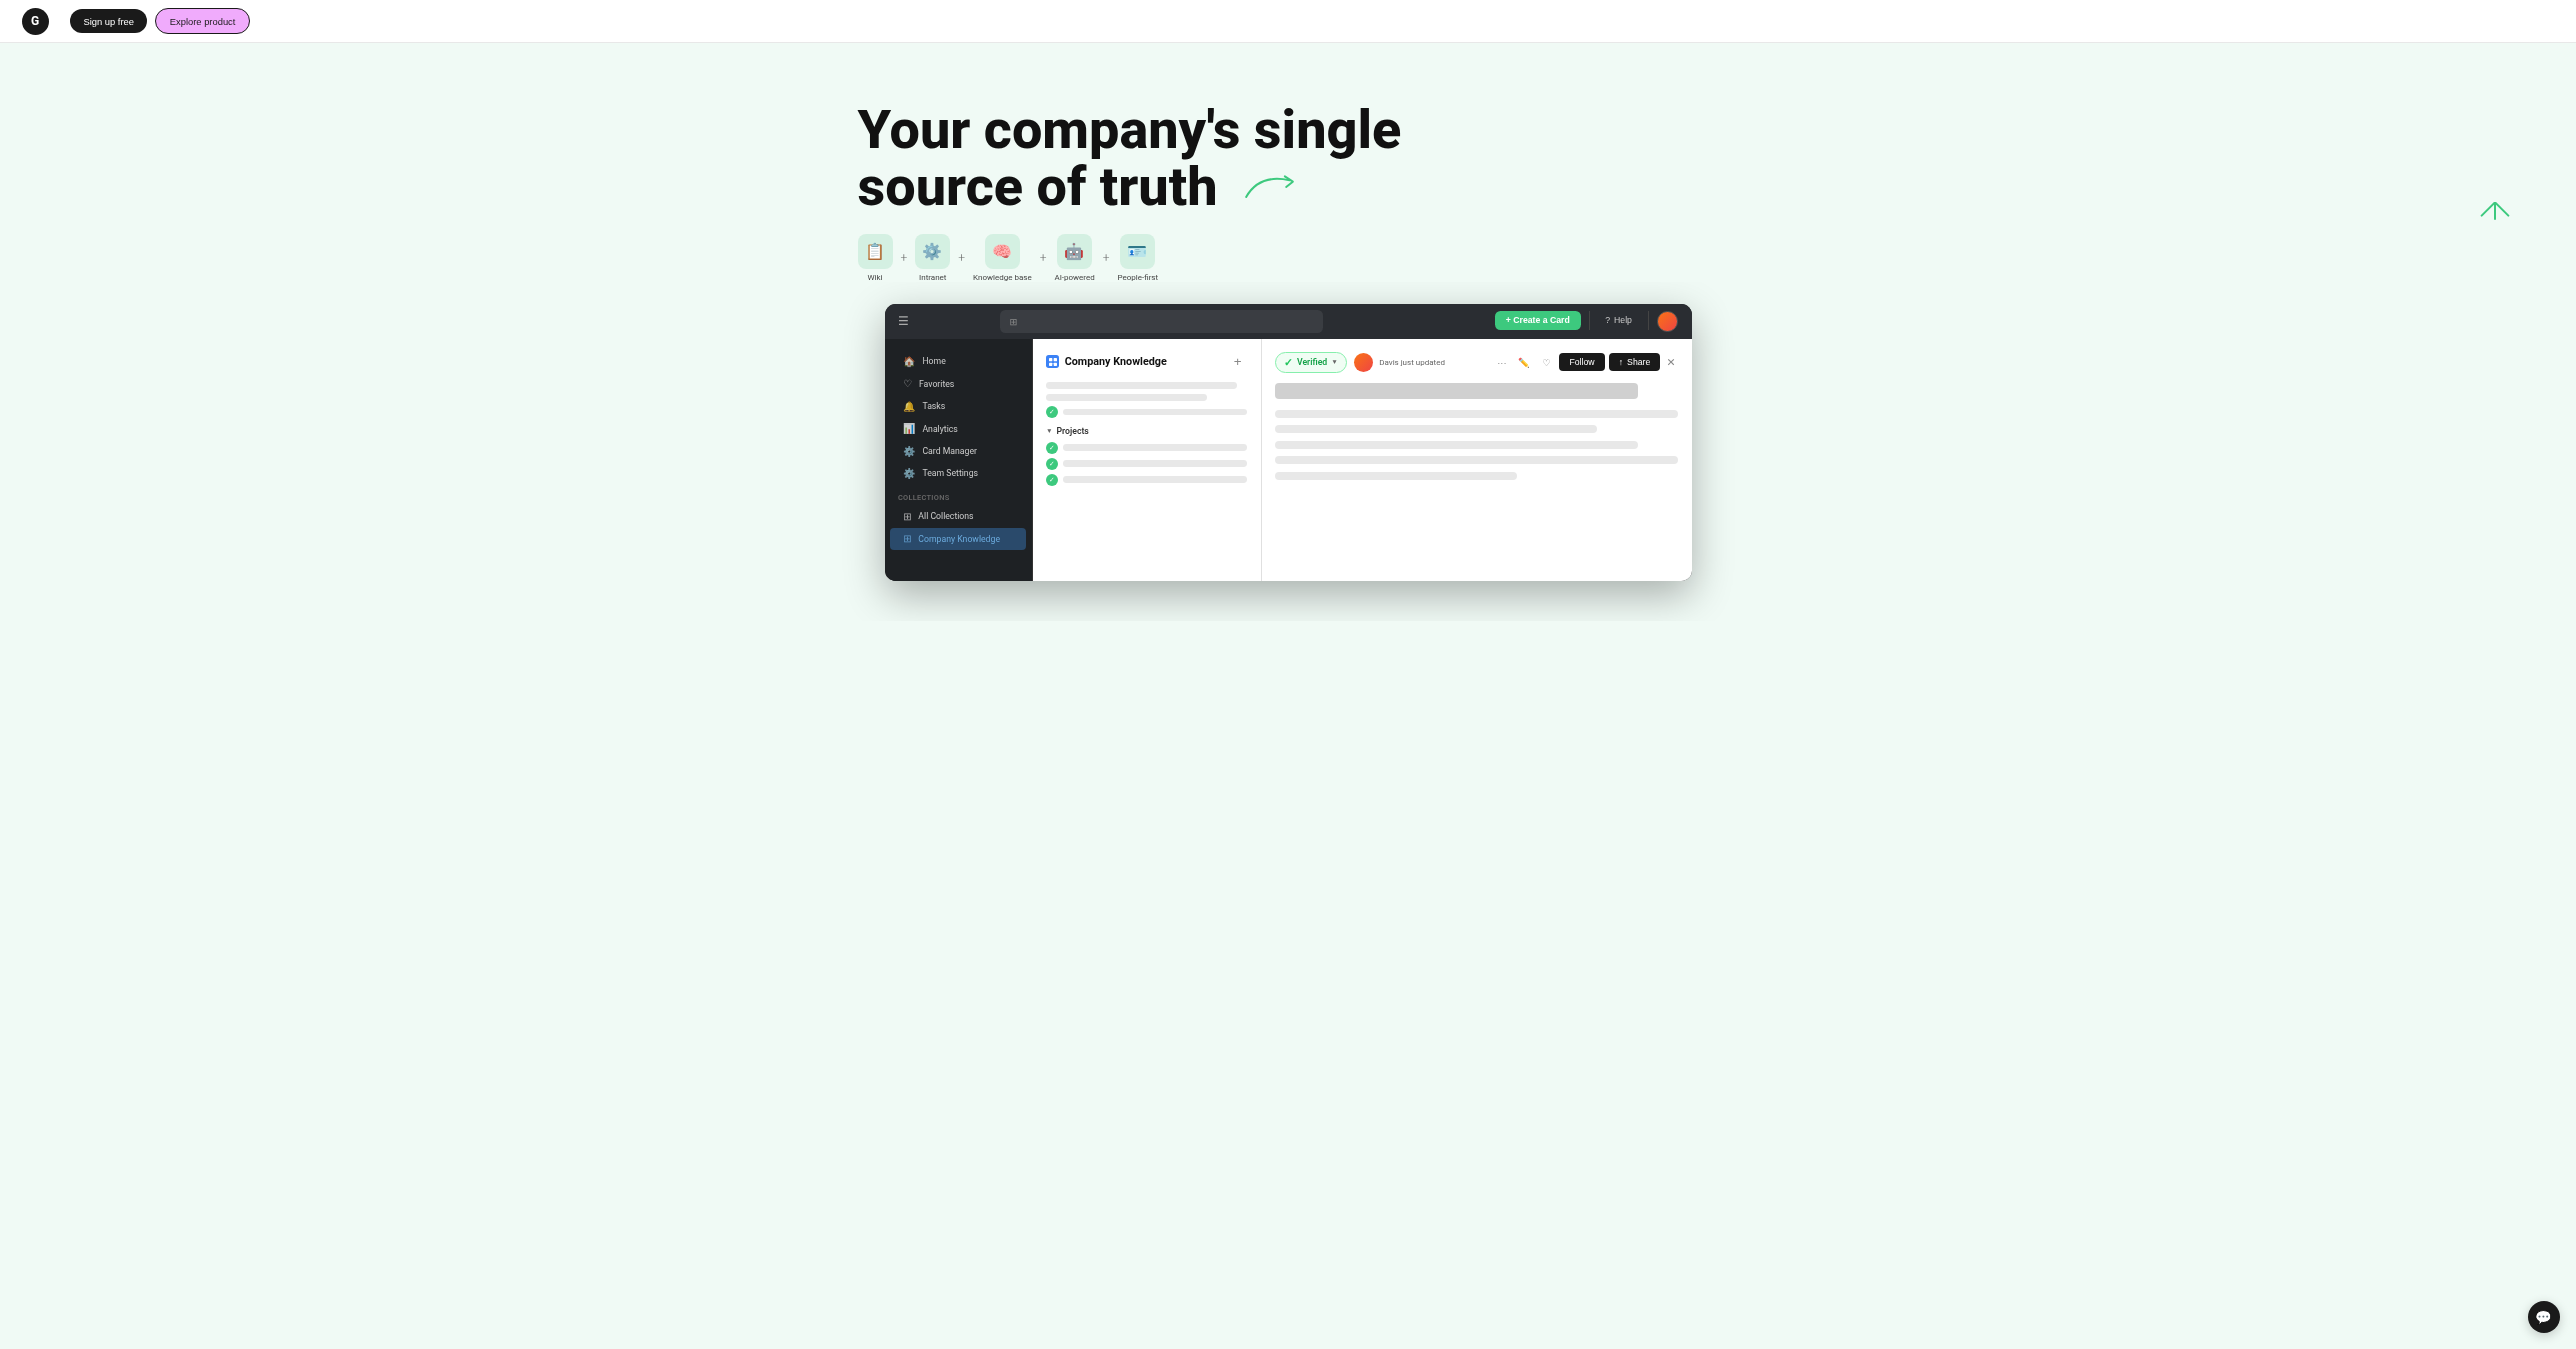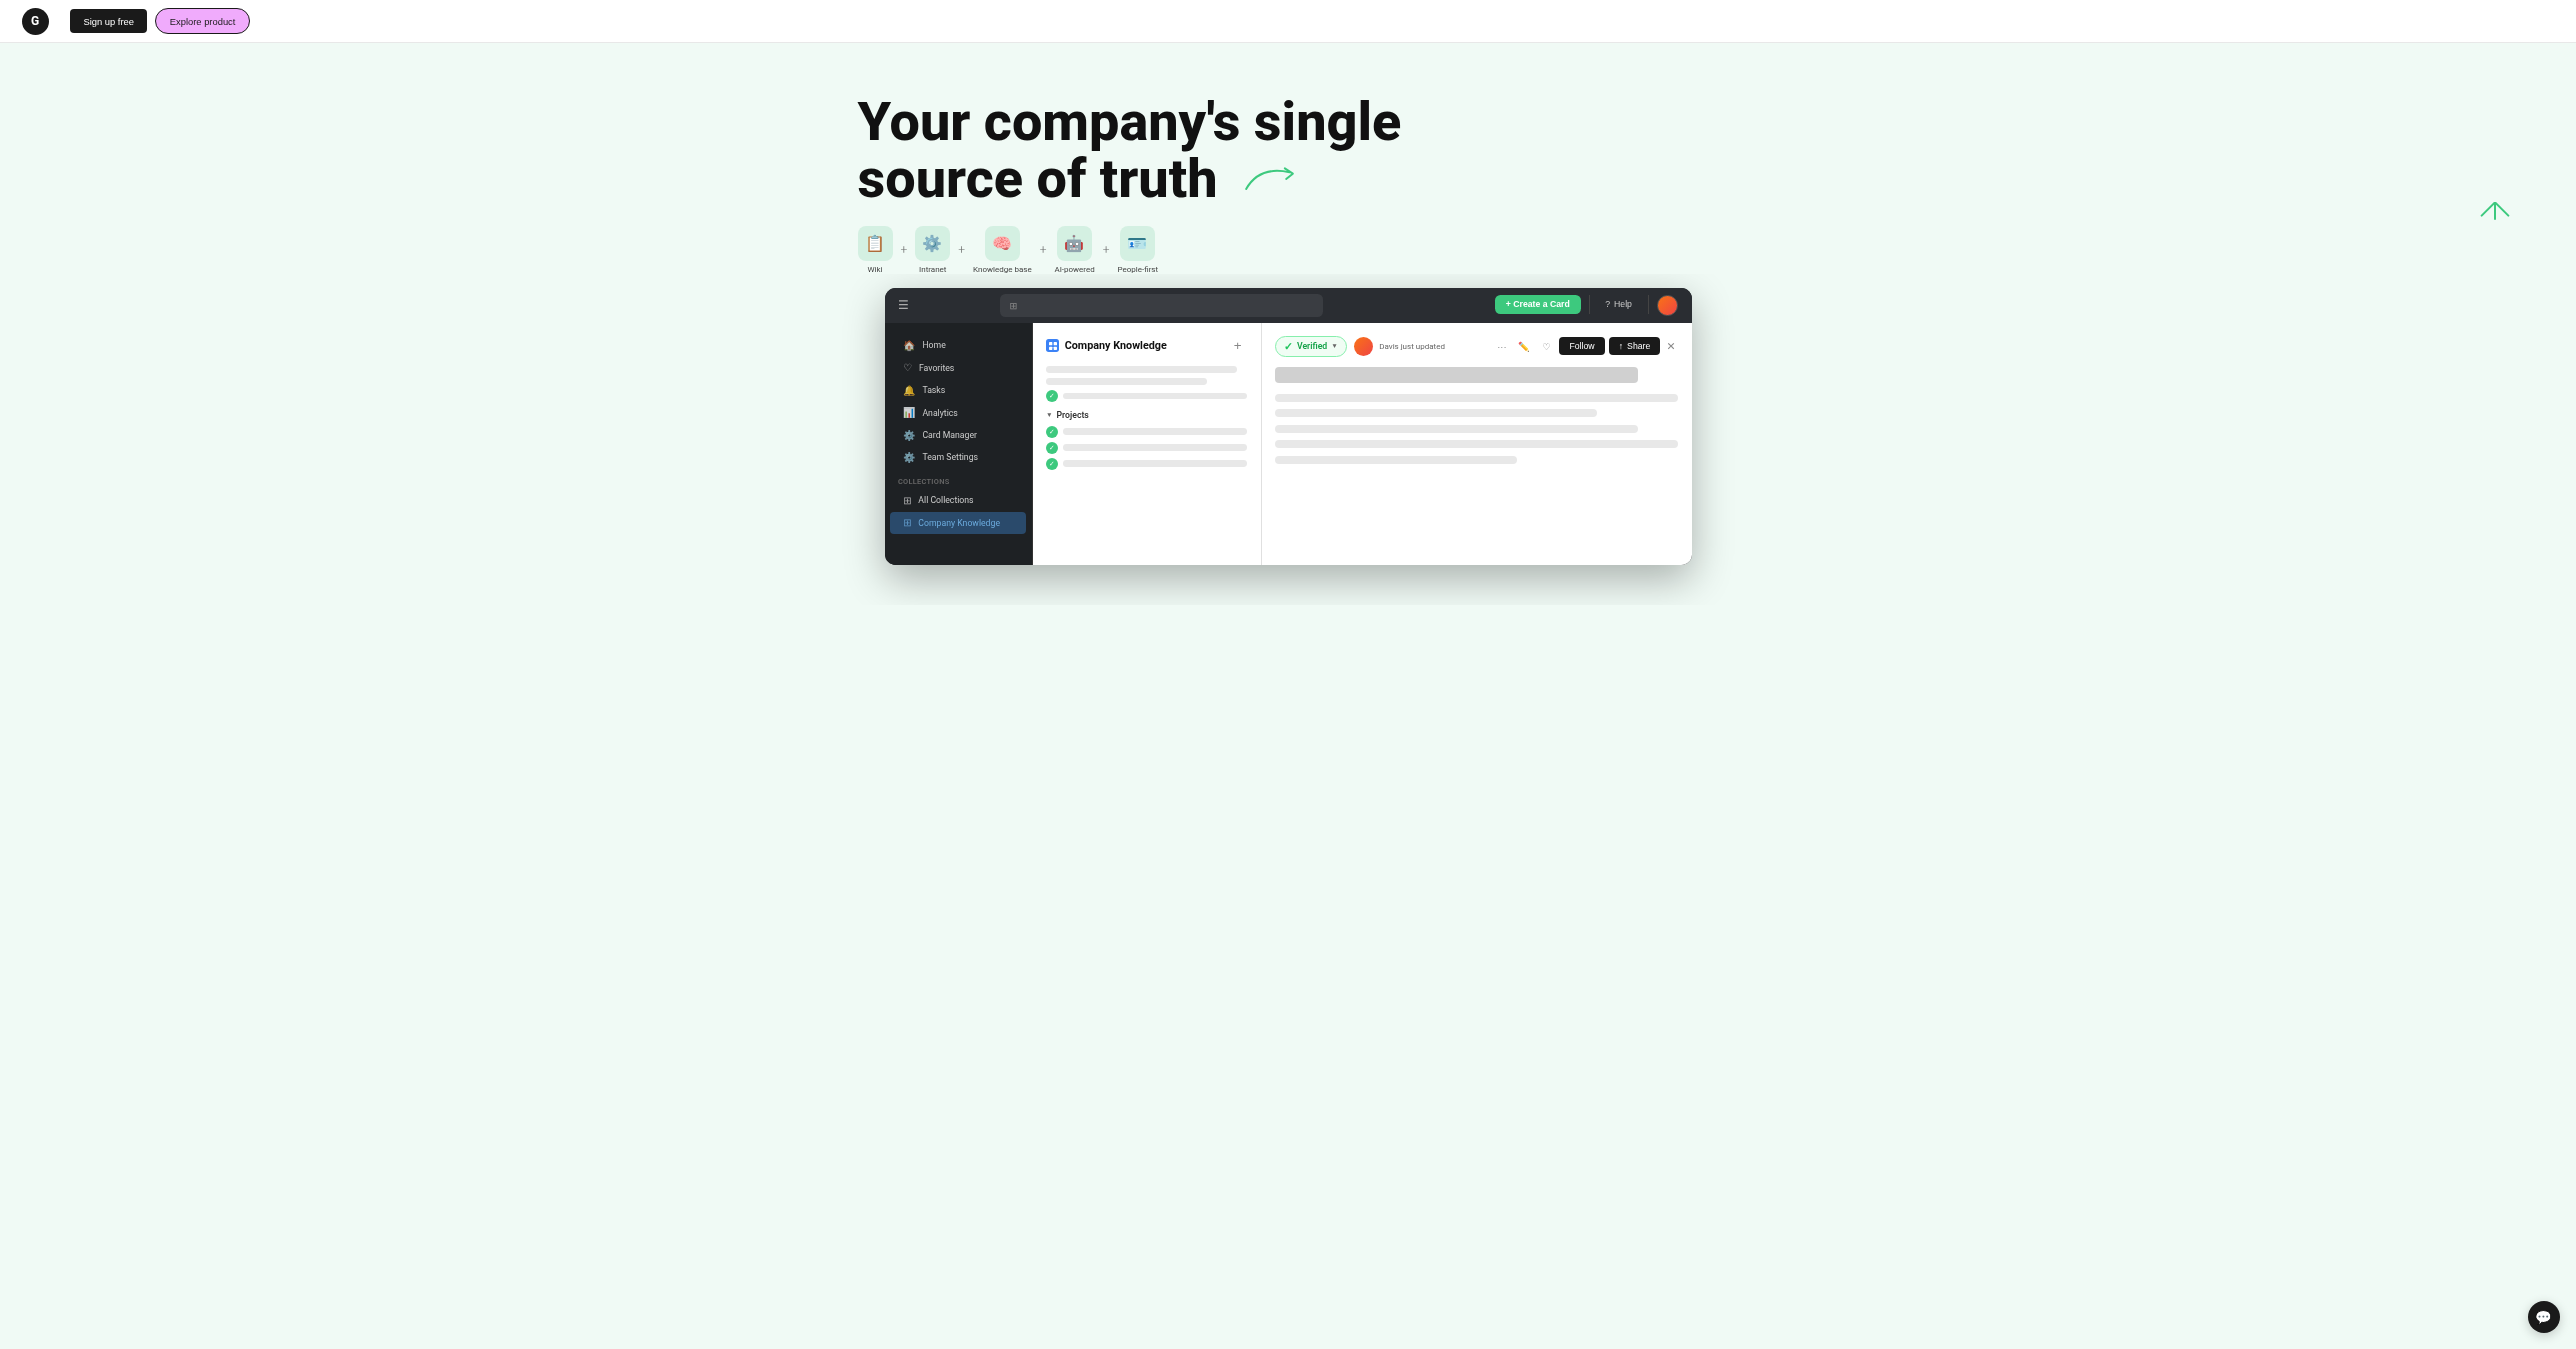--- a/index.html
+++ b/index.html
@@ -18,37 +18,37 @@
       margin-right: 21.5px; flex-shrink: 0;
     }
     .nav-logo-inner {
       color: #fff; font-size: 12px; font-weight: 700;
     }
     .nav-links { display: flex; gap: 19px; flex: 1; }
     .nav-link { font-size: 10px; color: #333; text-decoration: none; font-weight: 400; cursor: pointer; }
     .nav-buttons { display: flex; gap: 8px; align-items: center; }
     .btn-signup {
       background: #1a1a1a; color: #fff; border: none;
-      padding: 6.7px 13.4px; border-radius: 4px; font-size: 9.4px;
+      padding: 6.7px 13.4px; border-radius: 12px; font-size: 9.4px;
       font-weight: 500; cursor: pointer;
     }
     .btn-explore {
       background: #f0abfc; color: #1a1a1a; border: 1.3px solid #1a1a1a;
       padding: 6.7px 13.4px; border-radius: 16px; font-size: 9.4px;
       font-weight: 500; cursor: pointer;
     }
 
     
     .hero {
       padding-top: 67px; min-height: 255px;
       background: #f0faf5;
       position: relative;
     }
     .hero-inner {
-      max-width: 941px; margin: 0 auto;
+      max-width: 941px; margin: 8px auto;
       padding: 27px 40px 0;
       display: flex; gap: 27px;
     }
     .hero-left { flex: 1.2; }
     .hero-right { flex: 0.8; padding-top: 20px; }
     .hero-title {
       font-size: 54px; font-weight: 800; line-height: 1.05;
       color: #111; margin-bottom: 16px;
     }
     .hero-arrow {

